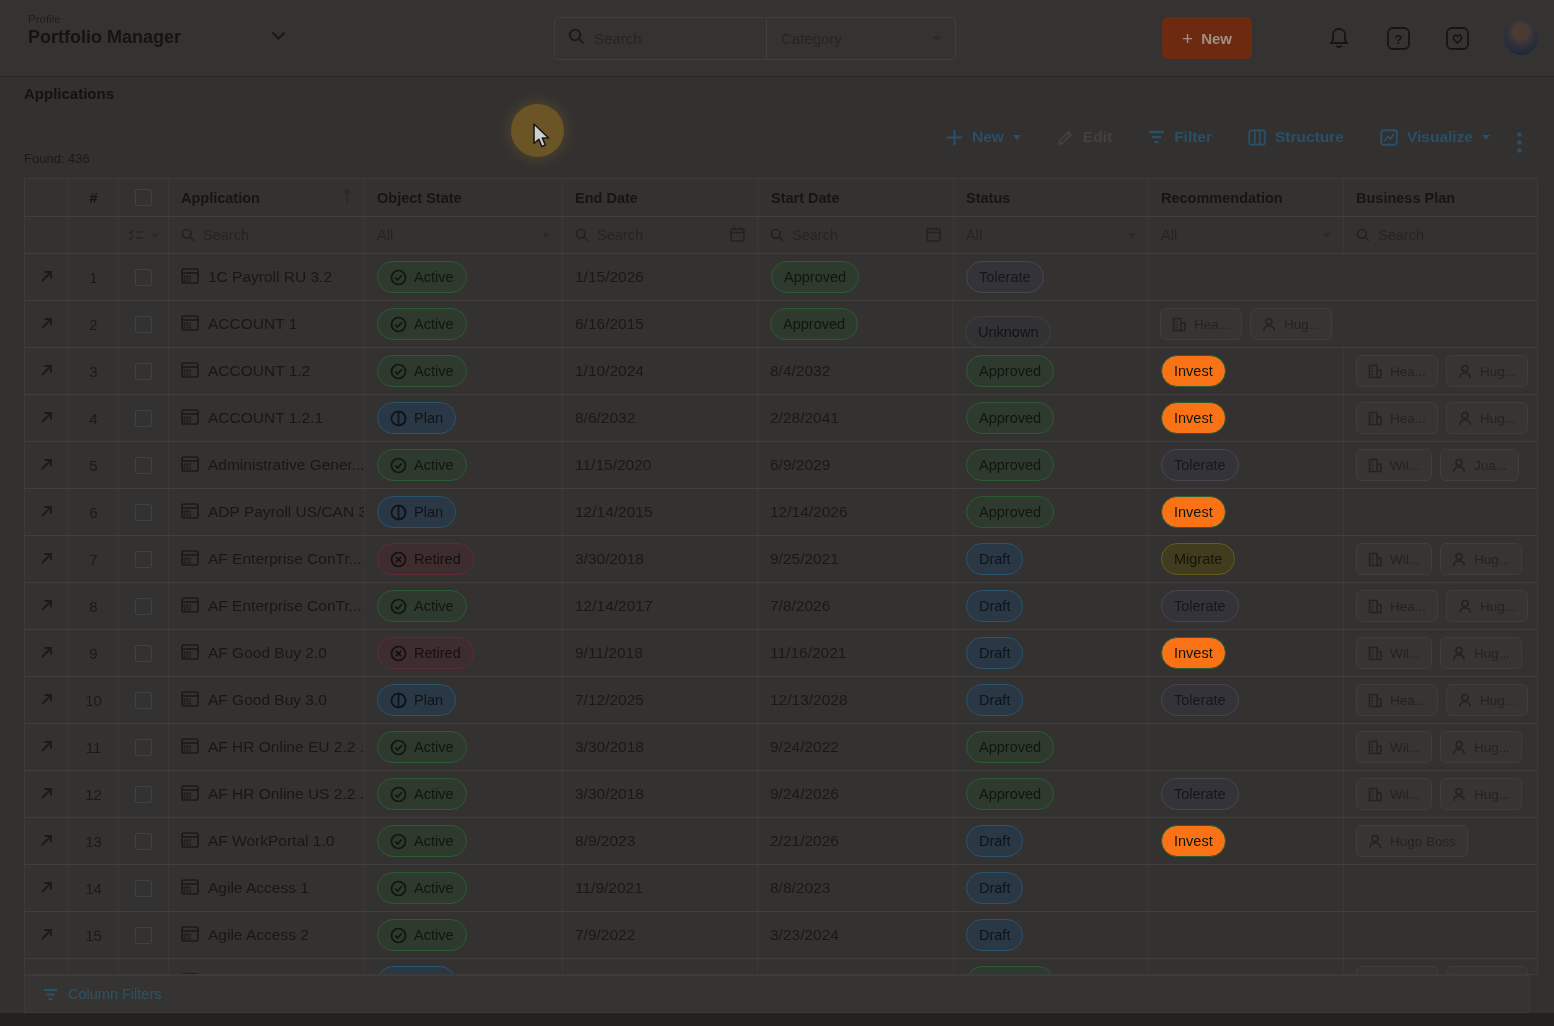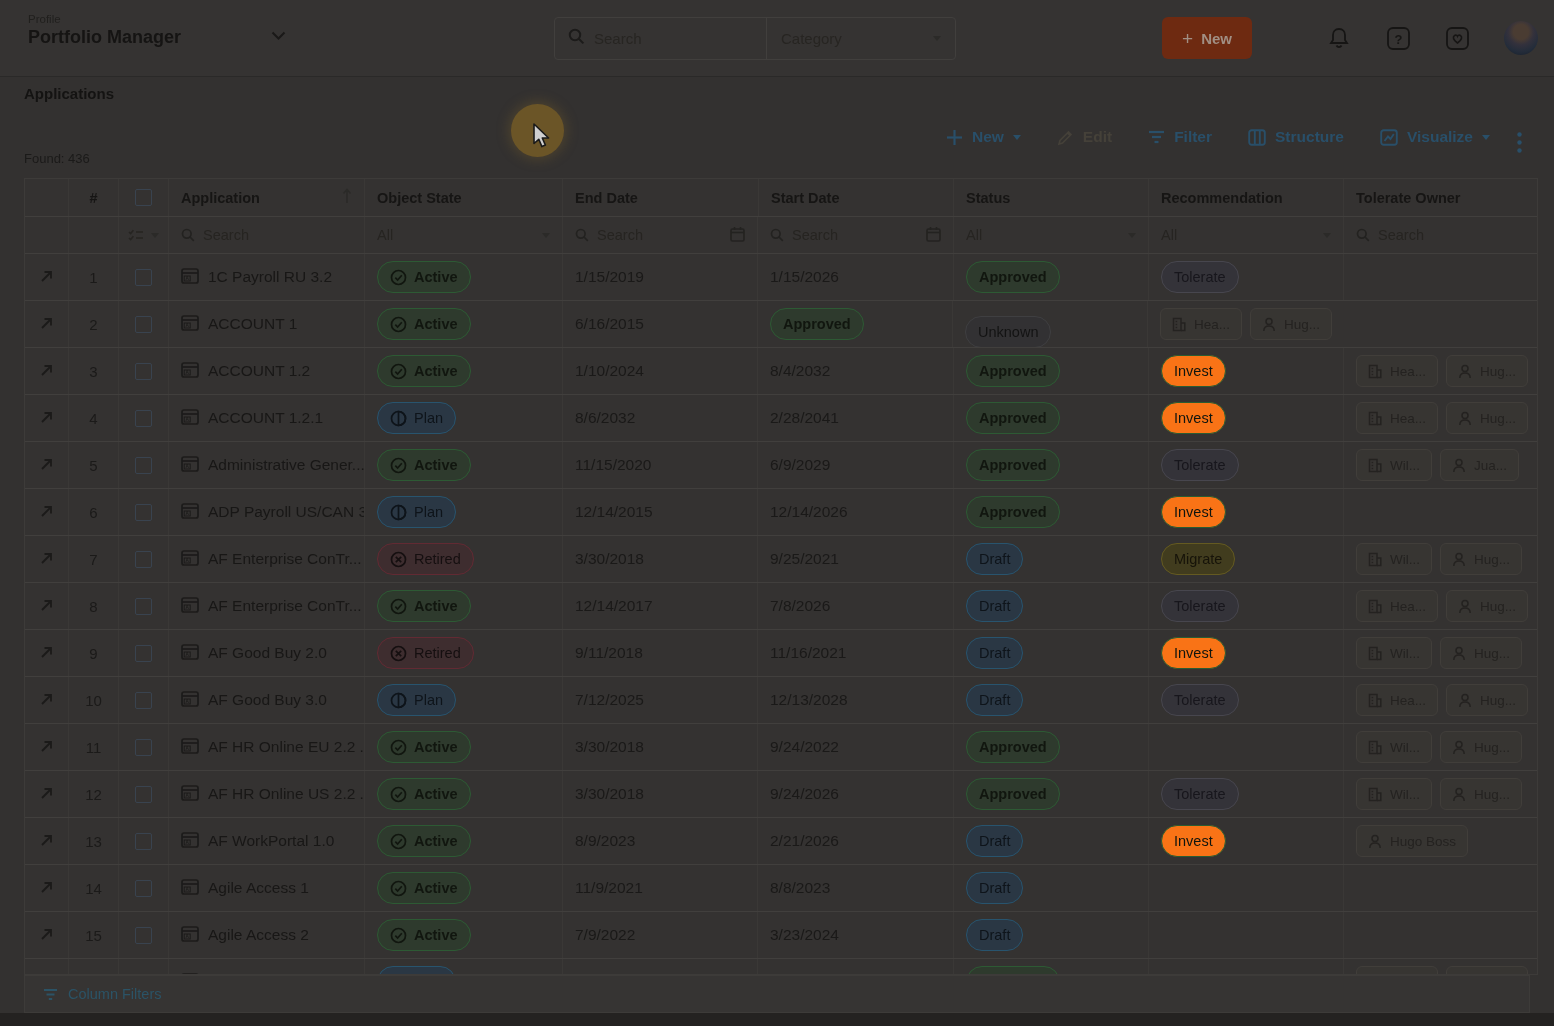--- a/index.html
+++ b/index.html
@@ -63,21 +63,21 @@
   .f-all{display:flex;align-items:center;justify-content:space-between;flex:1;cursor:pointer;}
   .caret{width:0;height:0;border-left:4.5px solid transparent;border-right:4.5px solid transparent;border-top:5.5px solid #2b2a28;}
   .cal{margin-left:auto;}
   .checkbox{width:15px;height:15px;border:1.5px solid #39434f;border-radius:2px;background:transparent;cursor:pointer;}
   .rownum{font-size:15px;color:#1b1a19;}
   .arrow-out{font-size:15px;color:#1b1a19;cursor:pointer;line-height:1;}
   .appname{display:flex;align-items:flex-start;gap:9px;font-size:15.5px;color:#181716;white-space:nowrap;cursor:pointer;}
   .datecell{font-size:15.5px;color:#1a1918;}
 
   .badge{display:inline-flex;align-items:center;gap:7px;height:30px;padding:0 12px;border-radius:16px;font-size:14.5px;border:1.5px solid;white-space:nowrap;}
-  .b-active,.b-approved{background:#2e3a2d;border-color:#2d5a34;color:#11160f;font-weight:bold;}
+  .b-active,.b-approved{background:#2e3a2d;border-color:#2d5a34;color:#11160f;}
   .b-plan,.b-draft{background:#2a3744;border-color:#28546e;color:#0e141a;}
   .b-retired{background:#3e2d2f;border-color:#622a33;color:#150f10;}
   .b-tolerate{background:#343339;border-color:#47464e;color:#17161c;}
   .b-unknown{background:#323133;border-color:#3f3f41;color:#131313;margin-top:16px;}
   .b-invest{background:#f97316;border-color:#2a5c31;color:#10150e;}
   .b-migrate{background:#413c1e;border-color:#645a21;color:#161309;}
   .badge svg{flex:none;}
 
   .chip{display:inline-flex;align-items:center;gap:8px;height:30px;padding:0 11px;border:1px solid #413e3a;border-radius:6px;background:#373532;font-size:13.5px;color:#242220;white-space:nowrap;cursor:pointer;}
 
@@ -211,21 +211,21 @@
           <svg width="10" height="16" viewBox="0 0 10 16">
               <path d="M5 15 L5 2 M1.5 5.5 L5 1.5 L8.5 5.5" fill="none" stroke="currentColor" stroke-width="1.6"></path>
             </svg>
         </span>
       </div>
       <div class="td c-state">Object State</div>
       <div class="td c-end">End Date</div>
       <div class="td c-start">Start Date</div>
       <div class="td c-status">Status</div>
       <div class="td c-rec">Recommendation</div>
-      <div class="td c-own">Tolerate Owner</div>
+      <div class="td c-own">Business Plan</div>
     </div>
 
     <div class="tr filters">
       <div class="td c-exp"></div>
       <div class="td c-num"></div>
       <div class="td c-chk" style="gap:7px;">
         <svg width="16" height="13" viewBox="0 0 16 13">
             <path d="M1 3 L2.6 4.6 L5.4 1.2" fill="none" stroke="#262421" stroke-width="1.5"></path>
             <line x1="8" y1="3" x2="15" y2="3" stroke="#262421" stroke-width="1.5"></line>
             <path d="M1 9 L2.6 10.6 L5.4 7.2" fill="none" stroke="#262421" stroke-width="1.5"></path>
@@ -333,23 +333,20 @@
           </div>
     <div class="td c-state">
             <span class="badge b-active">
               <svg width="17" height="17" viewBox="0 0 17 17">
                 <circle cx="8.5" cy="8.5" r="7" fill="none" stroke="currentColor" stroke-width="1.7"></circle>
                 <path d="M5.3 8.7 L7.6 11 L11.8 6.2" fill="none" stroke="currentColor" stroke-width="1.7"></path>
               </svg>
               <span>Active</span>
             </span>
           </div>
-    <div class="td c-start">
-            <span class="datecell">1/15/2019</span>
-          </div>
     <div class="td c-end">
             <span class="datecell">1/15/2026</span>
           </div>
     <div class="td c-status">
             <span class="badge b-approved">
               <span>Approved</span>
             </span>
           </div>
     <div class="td c-rec">
             <span class="badge b-tolerate">

